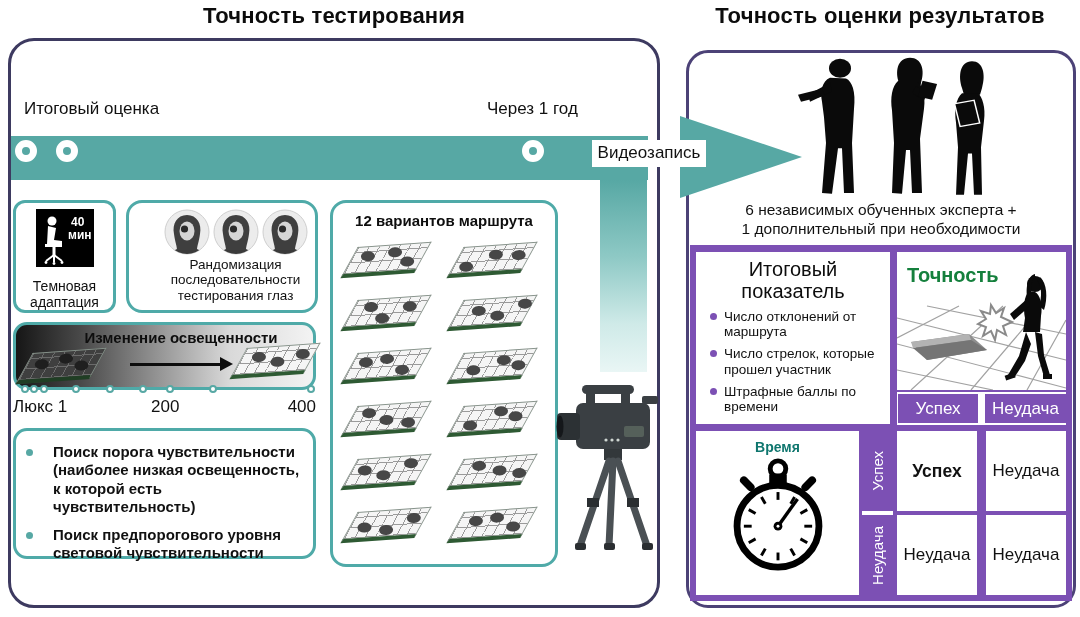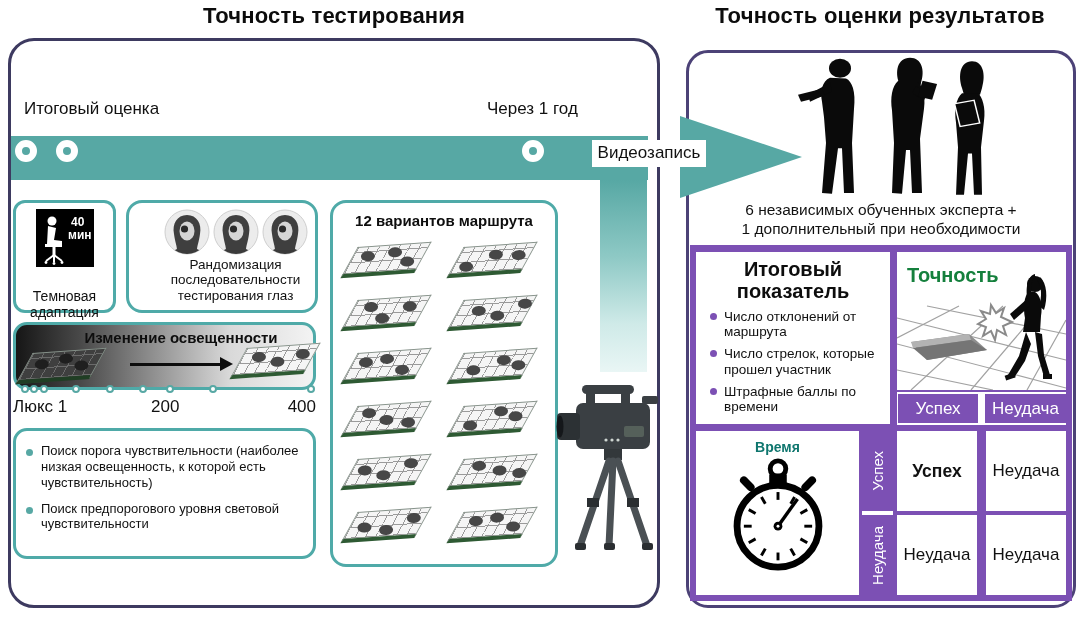--- a/index.html
+++ b/index.html
@@ -25,21 +25,21 @@
   #ring3{left:522px;top:140px;}
   #video-chip{position:absolute;left:592px;top:140px;width:114px;height:27px;background:#fff;font-size:17px;color:#111;text-align:center;line-height:26px;z-index:4;}
   #arrow-head{position:absolute;left:680px;top:116px;width:0;height:0;border-top:41px solid transparent;border-bottom:41px solid transparent;border-left:122px solid #57a8a4;z-index:3;}
   #vband{position:absolute;left:600px;top:180px;width:47px;height:192px;z-index:1;
     background:linear-gradient(180deg,#57a8a4 0%,#8ec9c5 40%,#cfeae8 75%,#e9f6f5 100%);}
   #camera{position:absolute;left:556px;top:380px;width:114px;height:176px;z-index:2;}
 
   .tealbox{position:absolute;background:#fff;border:3px solid #4faaa8;border-radius:14px;}
   #box-dark{left:13px;top:200px;width:103px;height:113px;border-radius:12px;text-align:center;}
   #icon-dark{width:58px;height:58px;margin-top:6px;}
-  #box-dark .lbl{font-size:14px;line-height:1.12;color:#111;margin-top:18px;}
+  #box-dark .lbl{font-size:14px;line-height:1.12;color:#111;margin-top:8px;}
   #box-rand{left:126px;top:200px;width:192px;height:113px;border-radius:16px;text-align:center;padding-left:27px;}
   .avatars{margin-top:6px;display:flex;justify-content:center;gap:3px;}
   #box-rand .lbl{font-size:13.5px;line-height:1.14;color:#111;margin-top:2px;}
 
   #box-illum{left:13px;top:322px;width:303px;height:68px;border-radius:14px;
     background:linear-gradient(90deg,#161616 0%,#4a4a4a 22%,#8f8f8f 46%,#d9d9d9 72%,#f3f3f3 100%);}
   #illum-title{position:absolute;left:30px;top:4px;width:270px;text-align:center;font-size:15px;font-weight:bold;color:#0e0e0e;}
   #illum-arrow-line{position:absolute;left:114px;top:38px;width:92px;height:3px;background:#0d0d0d;}
   #illum-arrow-tip{position:absolute;left:204px;top:32px;width:0;height:0;border-top:7px solid transparent;border-bottom:7px solid transparent;border-left:13px solid #0d0d0d;}
 
@@ -57,34 +57,34 @@
   #mat-bright{left:222px;top:21px;}
   .lux-dot{position:absolute;bottom:-6px;width:8px;height:8px;border:2px solid #57a8a4;background:#fff;border-radius:50%;}
 
   #lux-row{position:absolute;left:13px;top:397px;width:303px;height:20px;font-size:17px;color:#111;}
   #lux-start{position:absolute;left:0;}
   #lux-mid{position:absolute;left:138px;}
   #lux-end{position:absolute;right:0;}
 
   #box-thresh{left:13px;top:428px;width:303px;height:131px;}
   #box-thresh ul{margin:12px 6px 0 10px;list-style:none;}
-  #box-thresh li{display:flex;gap:8px;font-size:13px;line-height:1.22;color:#111;margin-bottom:10px;}
+  #box-thresh li{display:flex;gap:20px;font-size:15px;line-height:1.22;color:#111;margin-bottom:10px;font-weight:bold;}
   .bullet-teal{flex:0 0 auto;width:7px;height:7px;border-radius:50%;background:#57a8a4;margin-top:6px;}
 
   #box-routes{left:330px;top:200px;width:228px;height:367px;border-radius:16px;font-weight:bold;}
   #routes-title{text-align:center;font-size:15px;color:#0e0e0e;margin-top:9px;}
   #route-grid{position:absolute;left:0;top:0;width:100%;height:100%;}
 
   #experts{position:absolute;left:792px;top:57px;width:205px;height:142px;}
   #exp-caption{position:absolute;left:690px;top:200px;width:382px;text-align:center;font-size:15.5px;line-height:1.25;color:#111;}
 
   #rtable{position:absolute;left:690px;top:245px;width:382px;height:356px;background:#7c50b4;}
   .wcell{position:absolute;background:#fff;}
   #cell-ind{left:6px;top:7px;width:194px;height:172px;}
-  .ind-title{font-size:20px;font-weight:bold;text-align:center;line-height:1.08;margin-top:7px;color:#0d0d0d;}
+  .ind-title{font-size:20px;font-weight:normal;text-align:center;line-height:1.08;margin-top:7px;color:#0d0d0d;}
   .ind-list{list-style:none;margin:7px 2px 0 14px;}
   .ind-list li{display:flex;gap:7px;font-size:13.5px;line-height:1.12;margin-bottom:7px;color:#111;}
   .bullet-purple{flex:0 0 auto;width:7px;height:7px;border-radius:50%;background:#7c50b4;margin-top:4px;}
   #cell-acc{left:207px;top:7px;width:169px;height:138px;overflow:hidden;}
   .acc-title{position:absolute;left:10px;top:12px;font-size:20px;font-weight:bold;color:#15803d;z-index:2;}
   #acc-art{position:absolute;left:0;bottom:0;}
   #hdr-strip{left:207px;top:147px;width:169px;height:33px;background:#fff;}
   .pchip{position:absolute;background:#7c50b4;color:#fff;text-align:center;}
   #hdr-s{left:1px;top:2px;width:80px;height:29px;font-size:17px;line-height:29px;}
   #hdr-f{left:88px;top:2px;width:81px;height:29px;font-size:17px;line-height:29px;}

